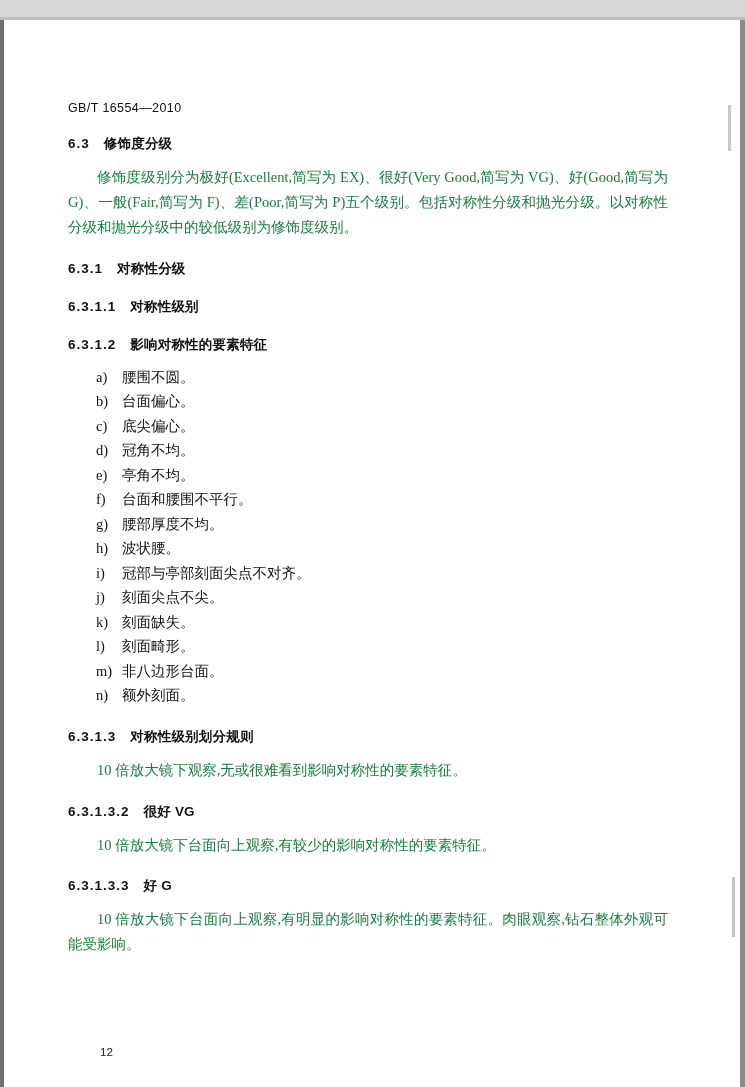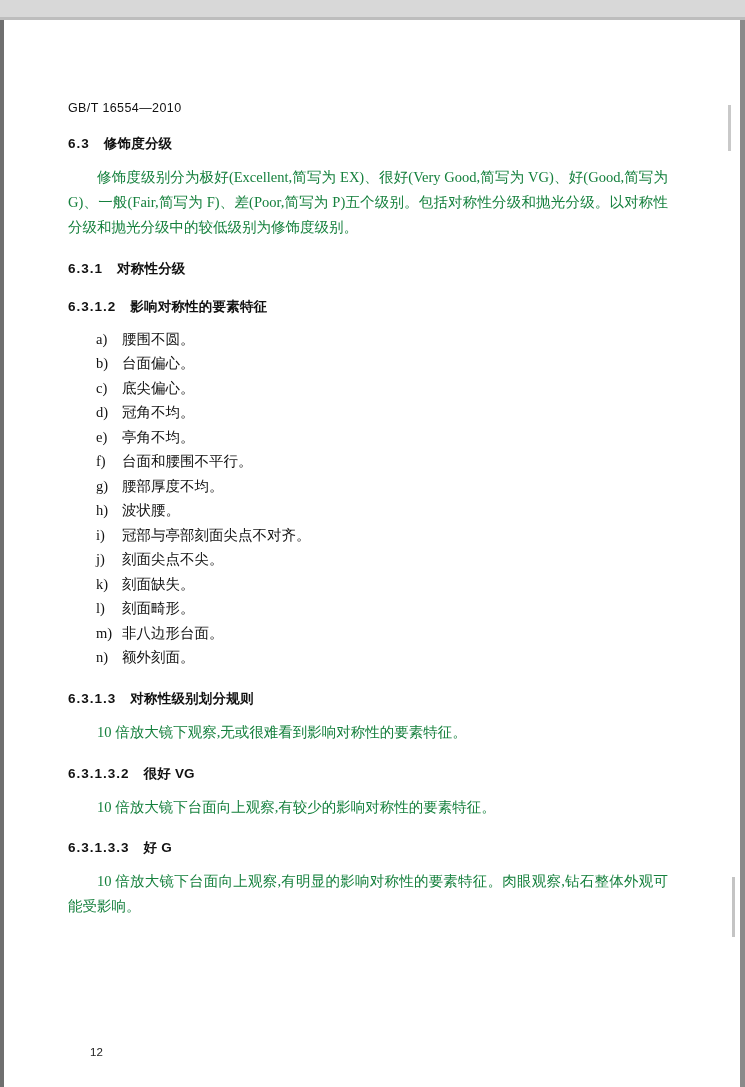--- a/index.html
+++ b/index.html
@@ -118,21 +118,21 @@
     font-family: "Liberation Serif", "DejaVu Serif", serif;
   }
   .list .item-text {
     flex: 1;
   }
   .para.small-indent {
     text-indent: 2em;
   }
   .page-num {
     position: absolute;
-    left: 90px;
+    left: 100px;
     bottom: 46px;
     font-family: "Liberation Sans", "DejaVu Sans", sans-serif;
     font-size: 11.5px;
     color: #222;
   }
 </style>
 </head>
 <body>
 
 <div class="page">
@@ -150,20 +150,23 @@
 
     <h2 class="heading">
       <span class="num">6.3</span><span>修饰度分级</span>
     </h2>
     <p class="para indent">修饰度级别分为极好(Excellent,简写为 EX)、很好(Very Good,简写为 VG)、好(Good,简写为 G)、一般(Fair,简写为 F)、差(Poor,简写为 P)五个级别。包括对称性分级和抛光分级。以对称性分级和抛光分级中的较低级别为修饰度级别。</p>
 
     <h3 class="heading">
       <span class="num">6.3.1</span><span>对称性分级</span>
     </h3>
 
+    <h4 class="heading">
+      <span class="num">6.3.1.1</span><span>对称性级别</span>
+    </h4>
 
     <h4 class="heading">
       <span class="num">6.3.1.2</span><span>影响对称性的要素特征</span>
     </h4>
 
     <ul class="list">
       <li>
           <span class="marker">a)</span>
           <span class="item-text">腰围不圆。</span>
         </li>

